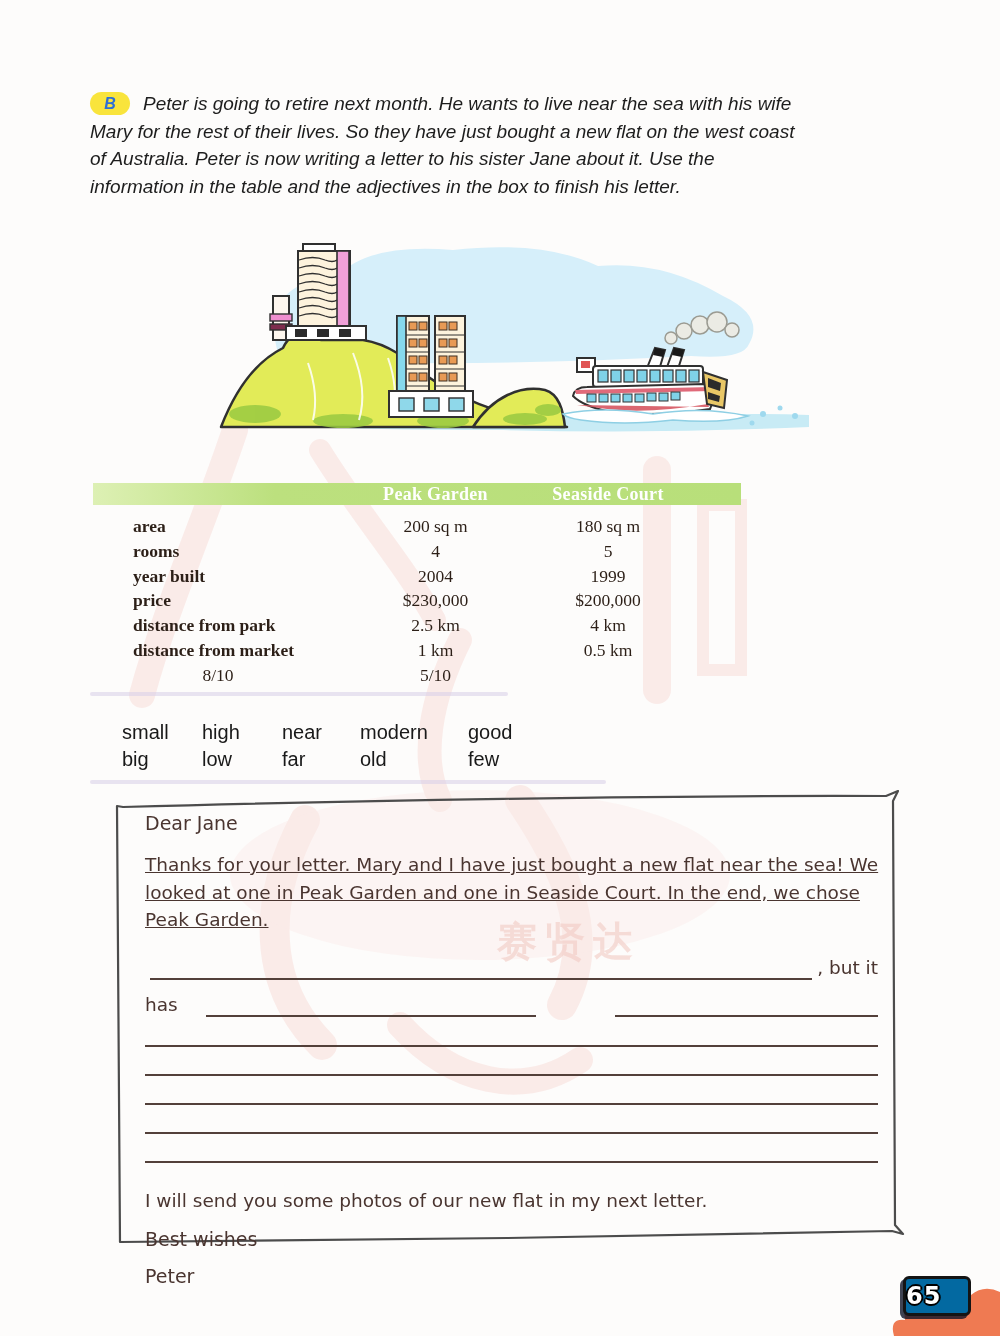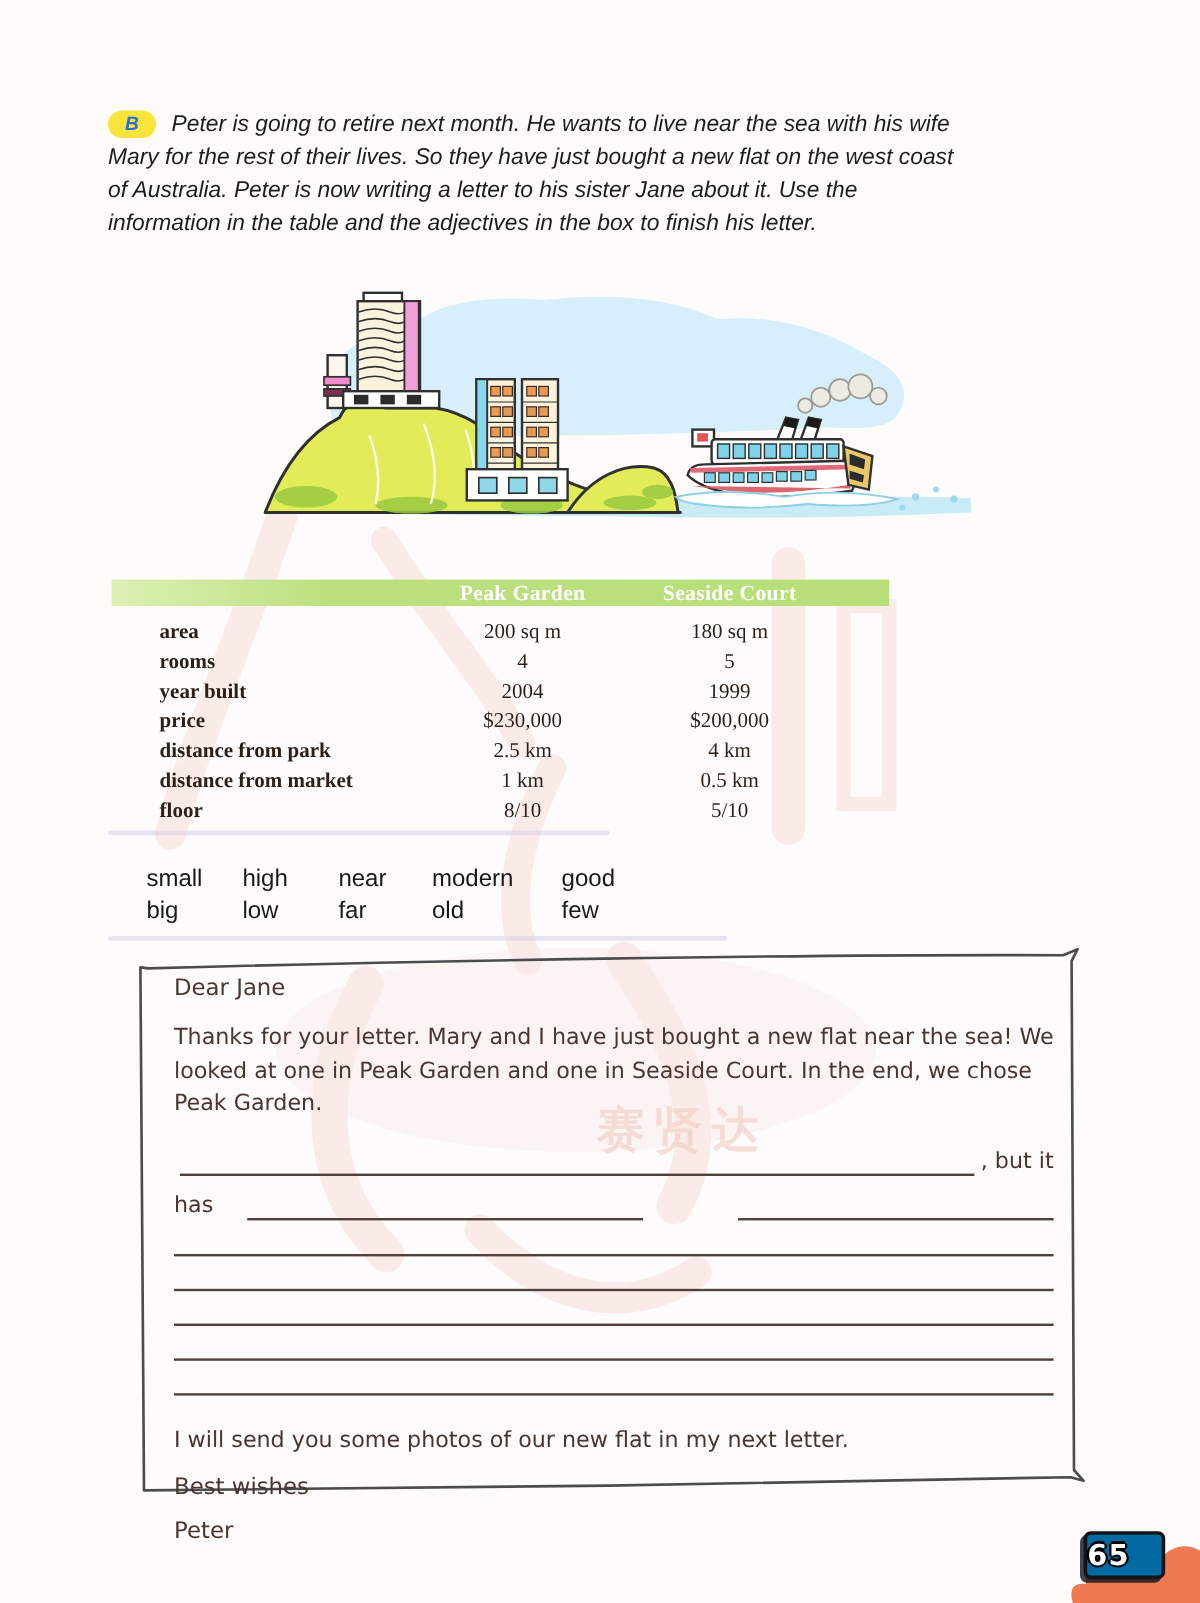--- a/index.html
+++ b/index.html
@@ -41,21 +41,21 @@
   .wb-grid{display:grid;grid-template-columns:80px 80px 78px 108px auto;
            padding:23px 0 7px 32px;font-size:20px;line-height:27px;color:#191919;}
 
   
   .letter{position:absolute;left:113px;top:790px;width:792px;height:468px;
           font-family:"DejaVu Sans",sans-serif;color:#4a3530;}
   .letter-border{position:absolute;inset:0;}
   .letter-content{position:absolute;left:32px;right:27px;top:0;}
   .lgreeting{margin-top:22px;font-size:19px;}
   .lbody{margin-top:17px;font-size:18.5px;line-height:27.5px;}
-  .lbody div{white-space:nowrap;}
+  .lbody div{white-space:nowrap;text-decoration:underline;}
   .lfill{display:flex;align-items:flex-end;margin-top:21px;font-size:18.5px;line-height:25px;}
   .lfill span{white-space:nowrap;}
   .blank{border-bottom:2px solid #53403a;height:23px;}
   .blank.grow{flex:1;margin:0 5px;}
   .lfill2{display:flex;align-items:flex-end;margin-top:12px;font-size:18.5px;line-height:25px;gap:28px;}
   .blank.b1{width:330px;}
   .fgap{width:23px;}
   .blank.b2{flex:1;}
   .rules{margin-top:1px;}
   .rule{height:27.2px;border-bottom:2px solid #53403a;}
@@ -270,21 +270,20 @@
         <div class="tlabel">distance from park</div>
         <div class="tval">2.5 km</div>
         <div class="tval">4 km</div>
       </div>
       <div class="trow">
         <div class="tlabel">distance from market</div>
         <div class="tval">1 km</div>
         <div class="tval">0.5 km</div>
       </div>
       <div class="trow">
-        <div class="tlabel">floor</div>
         <div class="tval">8/10</div>
         <div class="tval">5/10</div>
       </div>
     </div>
   </div>
 
   <div class="wordbox">
     <div class="wb-bar top"></div>
     <div class="wb-grid">
       <div>small</div>

